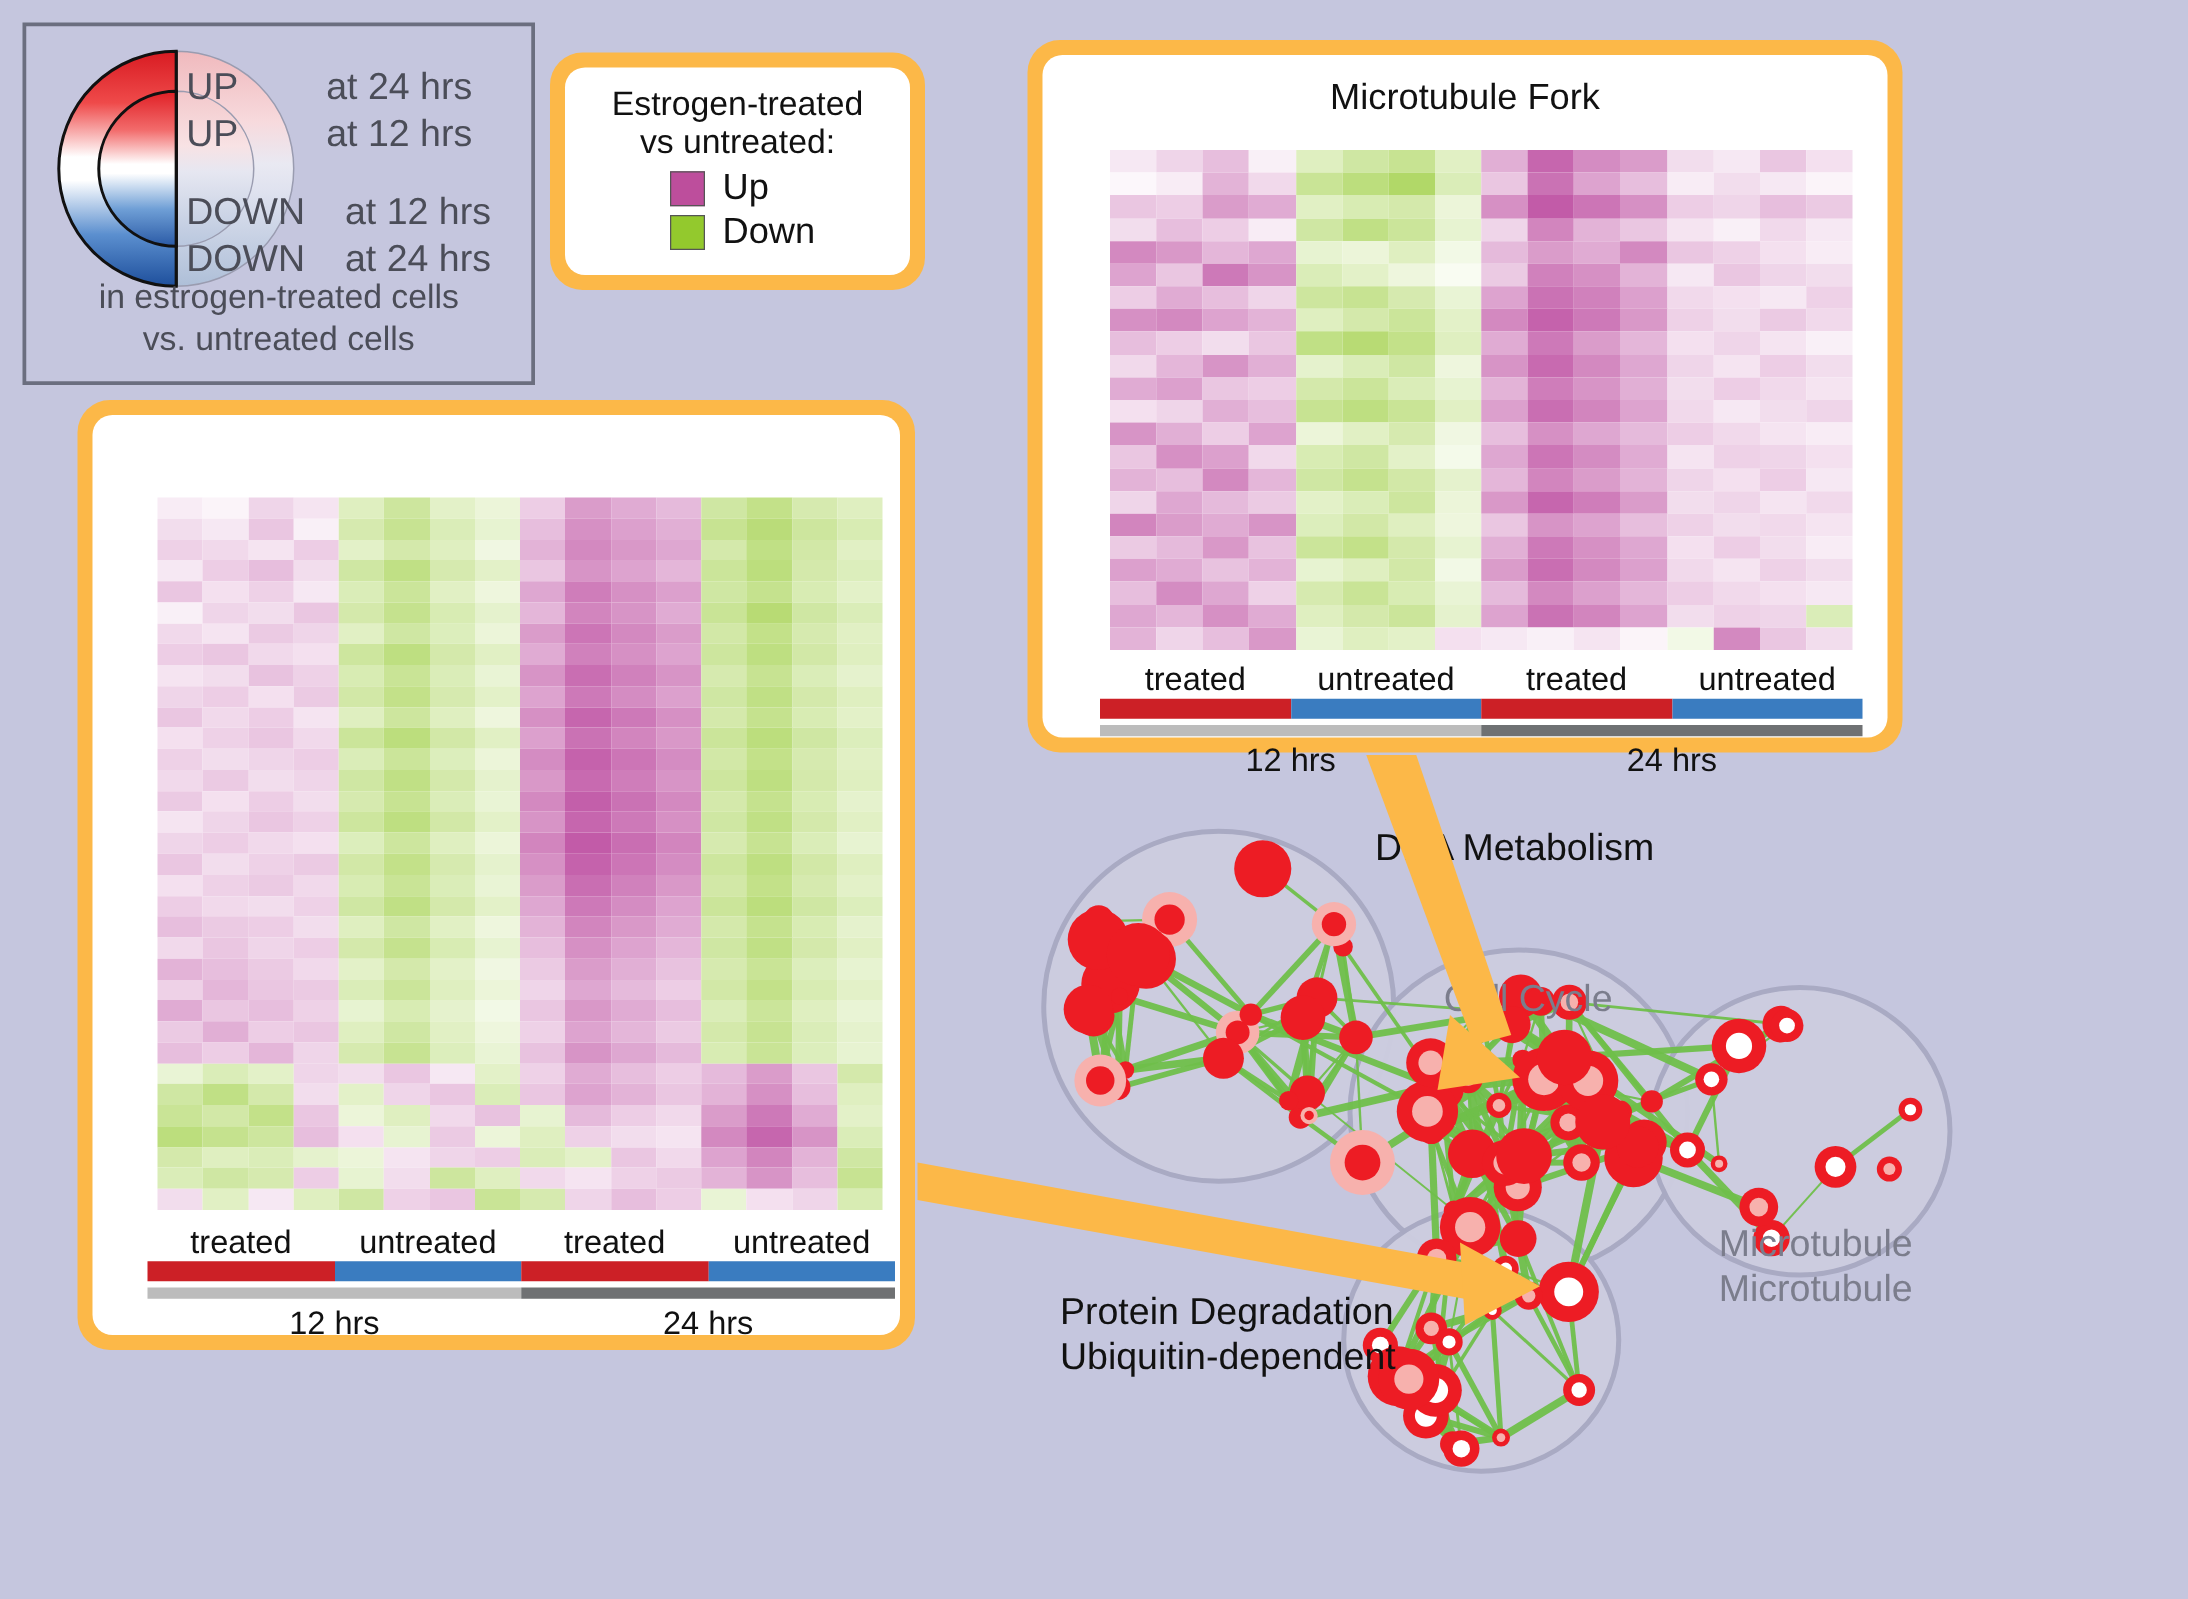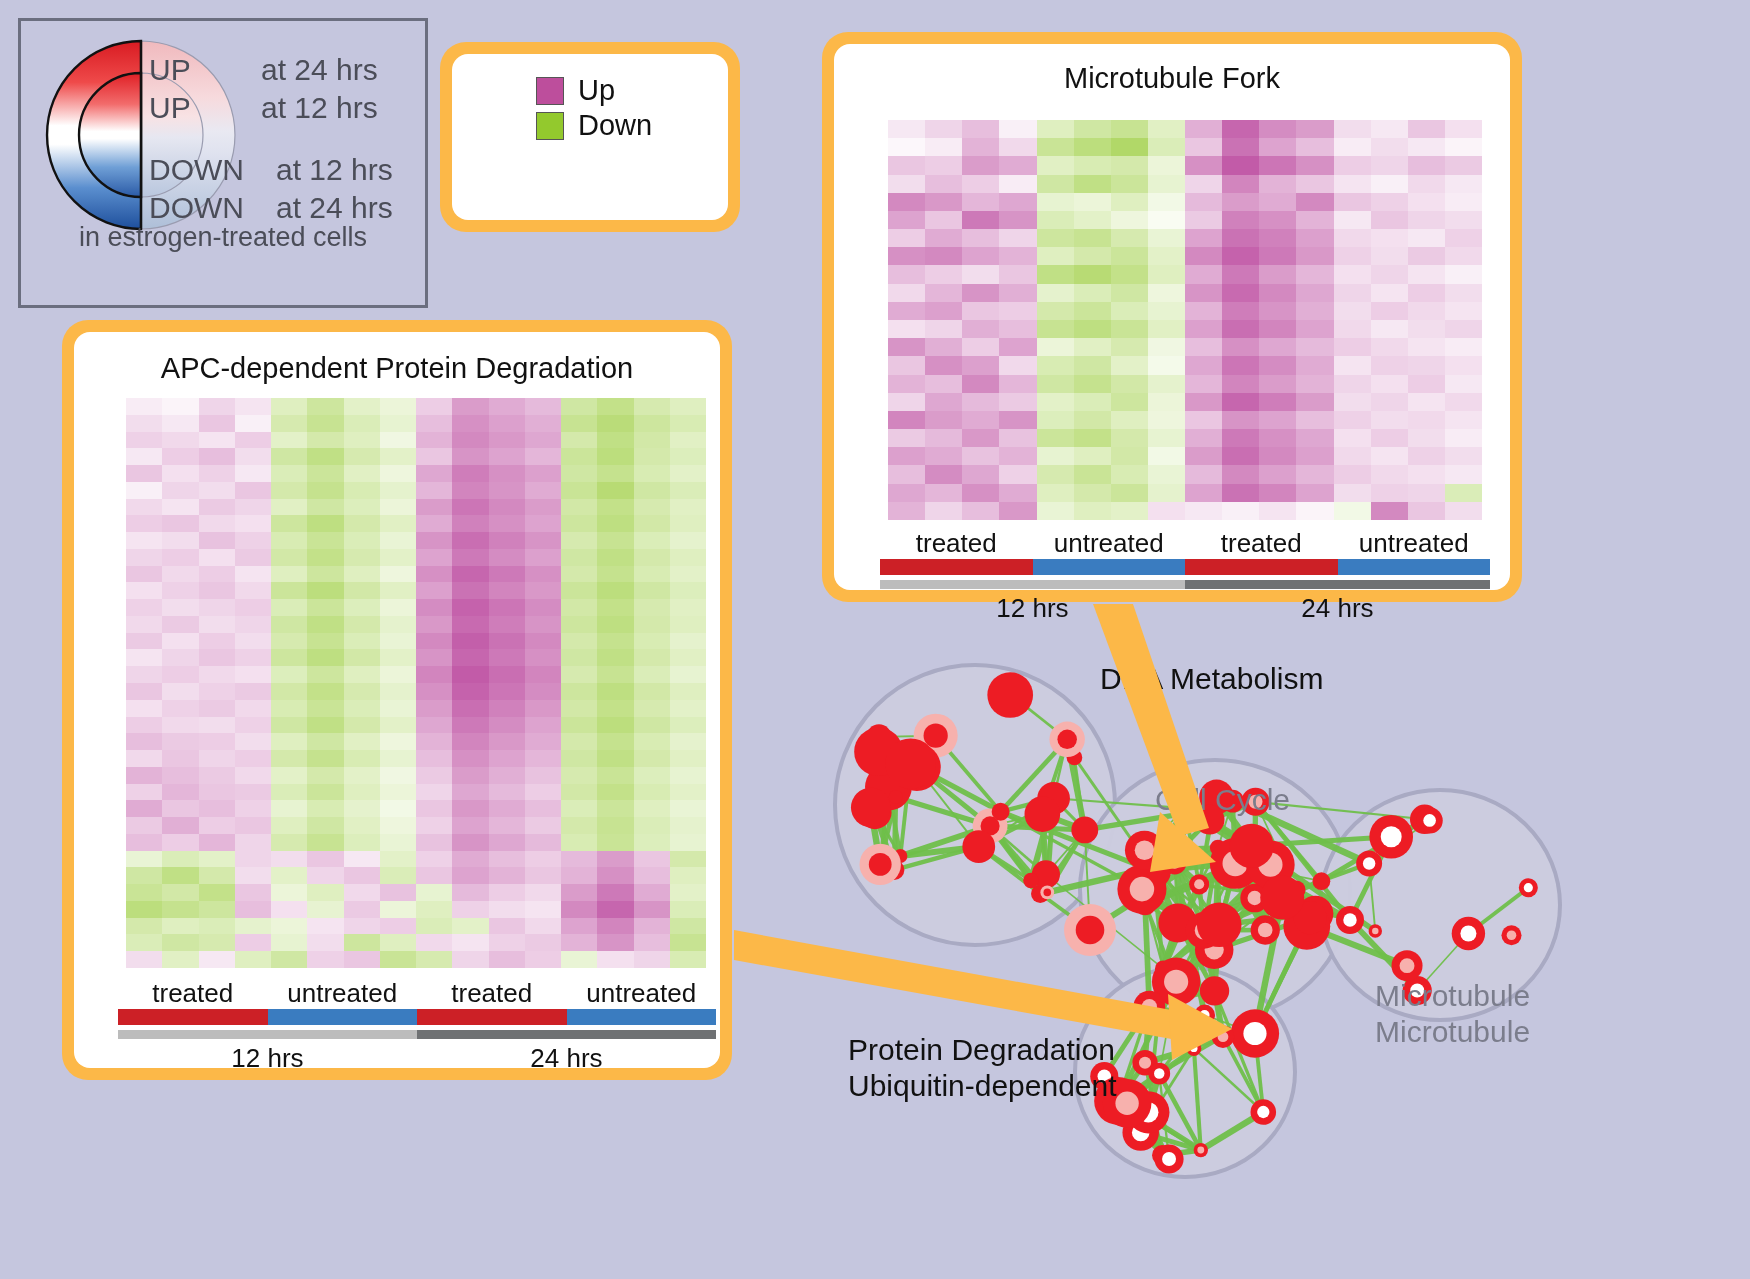--- a/index.html
+++ b/index.html
@@ -139,25 +139,30 @@
   <div class="wheel-label" style="left:240px; top:70px;">at 12 hrs</div>
 
   <div class="wheel-label" style="left:128px; top:132px;">DOWN</div>
   <div class="wheel-label" style="left:255px; top:132px;">at 12 hrs</div>
 
   <div class="wheel-label" style="left:128px; top:170px;">DOWN</div>
   <div class="wheel-label" style="left:255px; top:170px;">at 24 hrs</div>
 
   <div id="wheel-caption">
     <div>in estrogen-treated cells</div>
+    <div>vs. untreated cells</div>
   </div>
 </div>
 
 <div class="abs card" id="key-card">
   <div class="inner">
+    <div class="key-title">
+      <div>Estrogen-treated</div>
+      <div>vs untreated:</div>
+    </div>
     <div class="key-rows">
       <div class="key-row">
         <span class="swatch" id="sw-up" style="background: rgb(189, 78, 156);"></span>
         <span class="lbl">Up</span>
       </div>
       <div class="key-row">
         <span class="swatch" id="sw-down" style="background: rgb(147, 201, 45);"></span>
         <span class="lbl">Down</span>
       </div>
     </div>
@@ -541,21 +546,20 @@
       <div class="timelabels" id="rf-timelabels" style="margin-top:4px;">
           <div style="flex: 1 1 0px;">12 hrs</div>
           <div style="flex: 1 1 0px;">24 hrs</div>
         </div>
     </div>
   </div>
 </div>
 
 <div class="abs card" id="apc-card">
   <div class="inner">
-    <div class="panel-title" id="apc-title">APC-dependent Protein Degradation</div>
     <div class="heat" id="apc-heat" style="grid-template-columns: repeat(16, 1fr); grid-template-rows: repeat(34, 1fr);">
         <i style="background: rgb(248, 236, 245);"></i>
         <i style="background: rgb(251, 244, 249);"></i>
         <i style="background: rgb(239, 213, 233);"></i>
         <i style="background: rgb(245, 228, 241);"></i>
         <i style="background: rgb(223, 239, 192);"></i>
         <i style="background: rgb(205, 230, 158);"></i>
         <i style="background: rgb(227, 241, 200);"></i>
         <i style="background: rgb(236, 245, 217);"></i>
         <i style="background: rgb(237, 205, 229);"></i>

